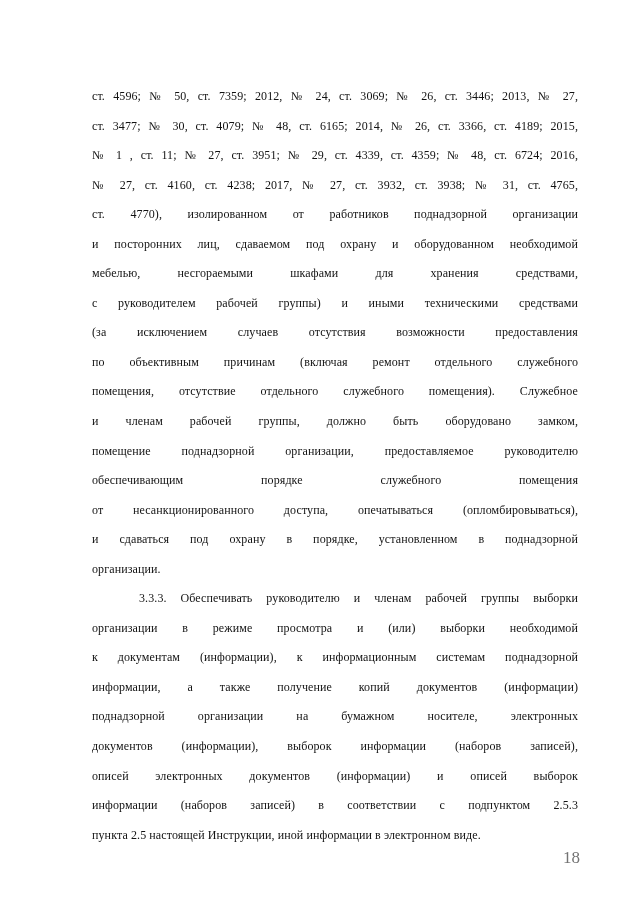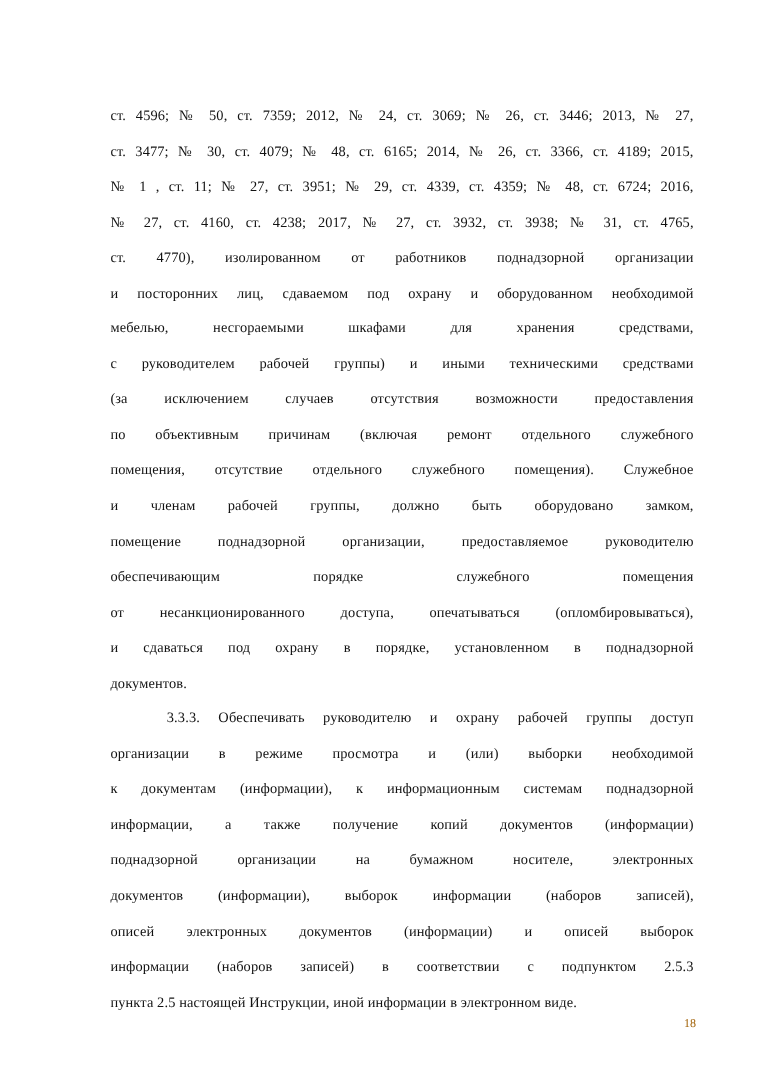--- a/index.html
+++ b/index.html
@@ -43,22 +43,22 @@
   .line.last {
     text-align-last: left;
   }
   .line.indent {
     text-indent: 47px;
   }
   .page-number {
     position: absolute;
     top: 848px;
     right: 60px;
-    font-size: 10px;
-    color: #a16207;
+    font-size: 17px;
+    color: #737373;
   }
 </style>
 </head>
 <body>
 
 <div class="page">
   <div class="text-block" id="paragraphs">
       <div class="para">
         <div class="line">ст. 4596; № 50, ст. 7359; 2012, № 24, ст. 3069; № 26, ст. 3446; 2013, № 27,</div>
         <div class="line">ст. 3477; № 30, ст. 4079; № 48, ст. 6165; 2014, № 26, ст. 3366, ст. 4189; 2015,</div>
@@ -69,24 +69,24 @@
         <div class="line">мебелью, несгораемыми шкафами для хранения средствами,</div>
         <div class="line">с руководителем рабочей группы) и иными техническими средствами</div>
         <div class="line">(за исключением случаев отсутствия возможности предоставления</div>
         <div class="line">по объективным причинам (включая ремонт отдельного служебного</div>
         <div class="line">помещения, отсутствие отдельного служебного помещения). Служебное</div>
         <div class="line">и членам рабочей группы, должно быть оборудовано замком,</div>
         <div class="line">помещение поднадзорной организации, предоставляемое руководителю</div>
         <div class="line">обеспечивающим порядке служебного помещения</div>
         <div class="line">от несанкционированного доступа, опечатываться (опломбировываться),</div>
         <div class="line">и сдаваться под охрану в порядке, установленном в поднадзорной</div>
-        <div class="line last">документов.</div>
+        <div class="line last">организации.</div>
       </div>
       <div class="para">
-        <div class="line indent">3.3.3. Обеспечивать руководителю и охрану рабочей группы доступ</div>
+        <div class="line indent">3.3.3. Обеспечивать руководителю и членам рабочей группы выборки</div>
         <div class="line">организации в режиме просмотра и (или) выборки необходимой</div>
         <div class="line">к документам (информации), к информационным системам  поднадзорной</div>
         <div class="line">информации, а также получение копий документов (информации)</div>
         <div class="line">поднадзорной организации на бумажном носителе, электронных</div>
         <div class="line">документов (информации), выборок информации (наборов записей),</div>
         <div class="line">описей электронных документов (информации) и описей выборок</div>
         <div class="line">информации (наборов записей) в соответствии с подпунктом 2.5.3</div>
         <div class="line last">пункта 2.5 настоящей Инструкции, иной информации в электронном виде.</div>
       </div>
     </div>

